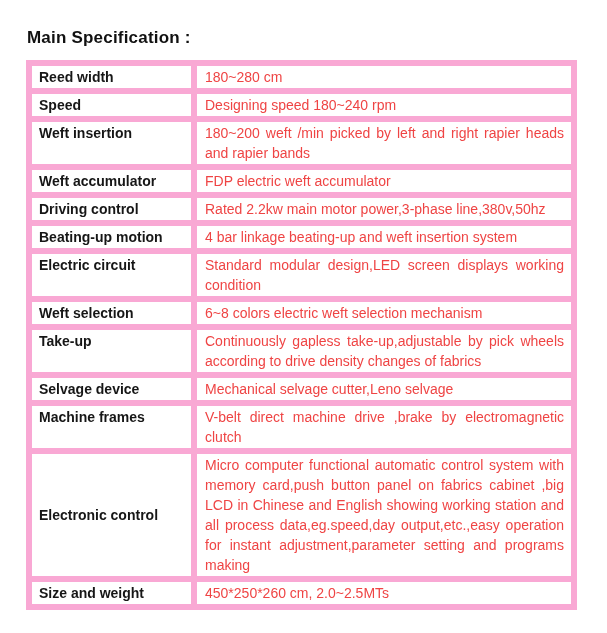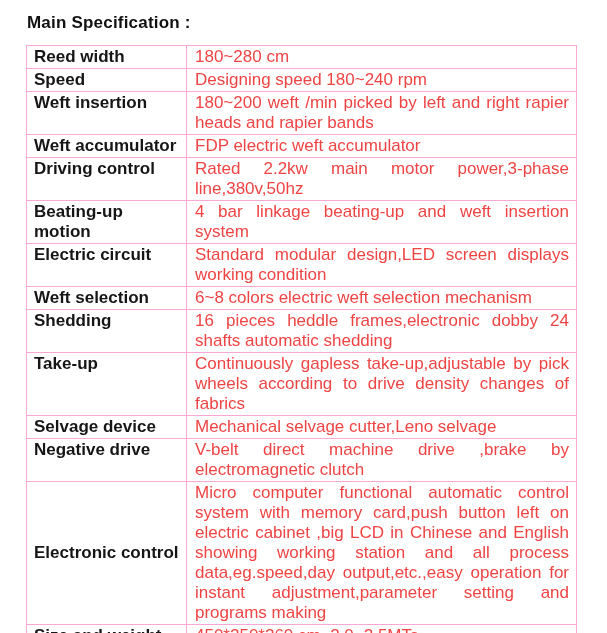--- a/index.html
+++ b/index.html
@@ -9,39 +9,39 @@
     width: 607px;
     height: 633px;
     overflow: hidden;
     font-family: "Liberation Sans", sans-serif;
     color: #1d1d1d;
   }
   .page {
     width: 540px;
     height: 633px;
     box-sizing: border-box;
-    padding-top: 13px;
+    padding-top: 28px;
   }
   .page-title {
     margin: 0 0 12px 27px;
     font-size: 17px;
     font-weight: bold;
     letter-spacing: 0.2px;
     color: #111111;
   }
   table.spec-table {
     border-collapse: collapse;
     margin-left: 26px;
     width: 551px;
     table-layout: fixed;
   }
   table.spec-table th,
   table.spec-table td {
-    border: 1px solid #f9a8d4;
-    font-size: 17px;
+    border: 6px solid #f9a8d4;
+    font-size: 14px;
     line-height: 20px;
     vertical-align: top;
     overflow: hidden;
   }
   table.spec-table th {
     width: 148px;
     text-align: left;
     font-weight: bold;
     padding: 1px 4px 1px 7px;
     color: #161616;
@@ -89,38 +89,34 @@
       </tr>
       <tr>
         <th>Electric circuit</th>
         <td>Standard modular design,LED screen displays working condition</td>
       </tr>
       <tr>
         <th>Weft selection</th>
         <td>6~8 colors electric weft selection mechanism</td>
       </tr>
       <tr>
-        <th>Shedding</th>
-        <td>16 pieces heddle frames,electronic dobby 24 shafts automatic shedding</td>
-      </tr>
-      <tr>
         <th>Take-up</th>
         <td>Continuously gapless take-up,adjustable by pick wheels according to drive density changes of fabrics</td>
       </tr>
       <tr>
         <th>Selvage device</th>
         <td>Mechanical selvage cutter,Leno selvage</td>
       </tr>
       <tr>
-        <th>Negative drive</th>
+        <th>Machine frames</th>
         <td>V-belt direct machine drive ,brake by electromagnetic clutch</td>
       </tr>
       <tr>
         <th class="valign-middle">Electronic control</th>
-        <td>Micro computer functional automatic control system with memory card,push button left on electric cabinet ,big LCD in Chinese and English showing working station and all process data,eg.speed,day output,etc.,easy operation for instant adjustment,parameter setting and programs making</td>
+        <td>Micro computer functional automatic control system with memory card,push button panel on fabrics cabinet ,big LCD in Chinese and English showing working station and all process data,eg.speed,day output,etc.,easy operation for instant adjustment,parameter setting and programs making</td>
       </tr>
       <tr>
         <th>Size and weight</th>
         <td>450*250*260 cm, 2.0~2.5MTs</td>
       </tr>
     </tbody>
   </table>
 </div>
 
 </body></html>

